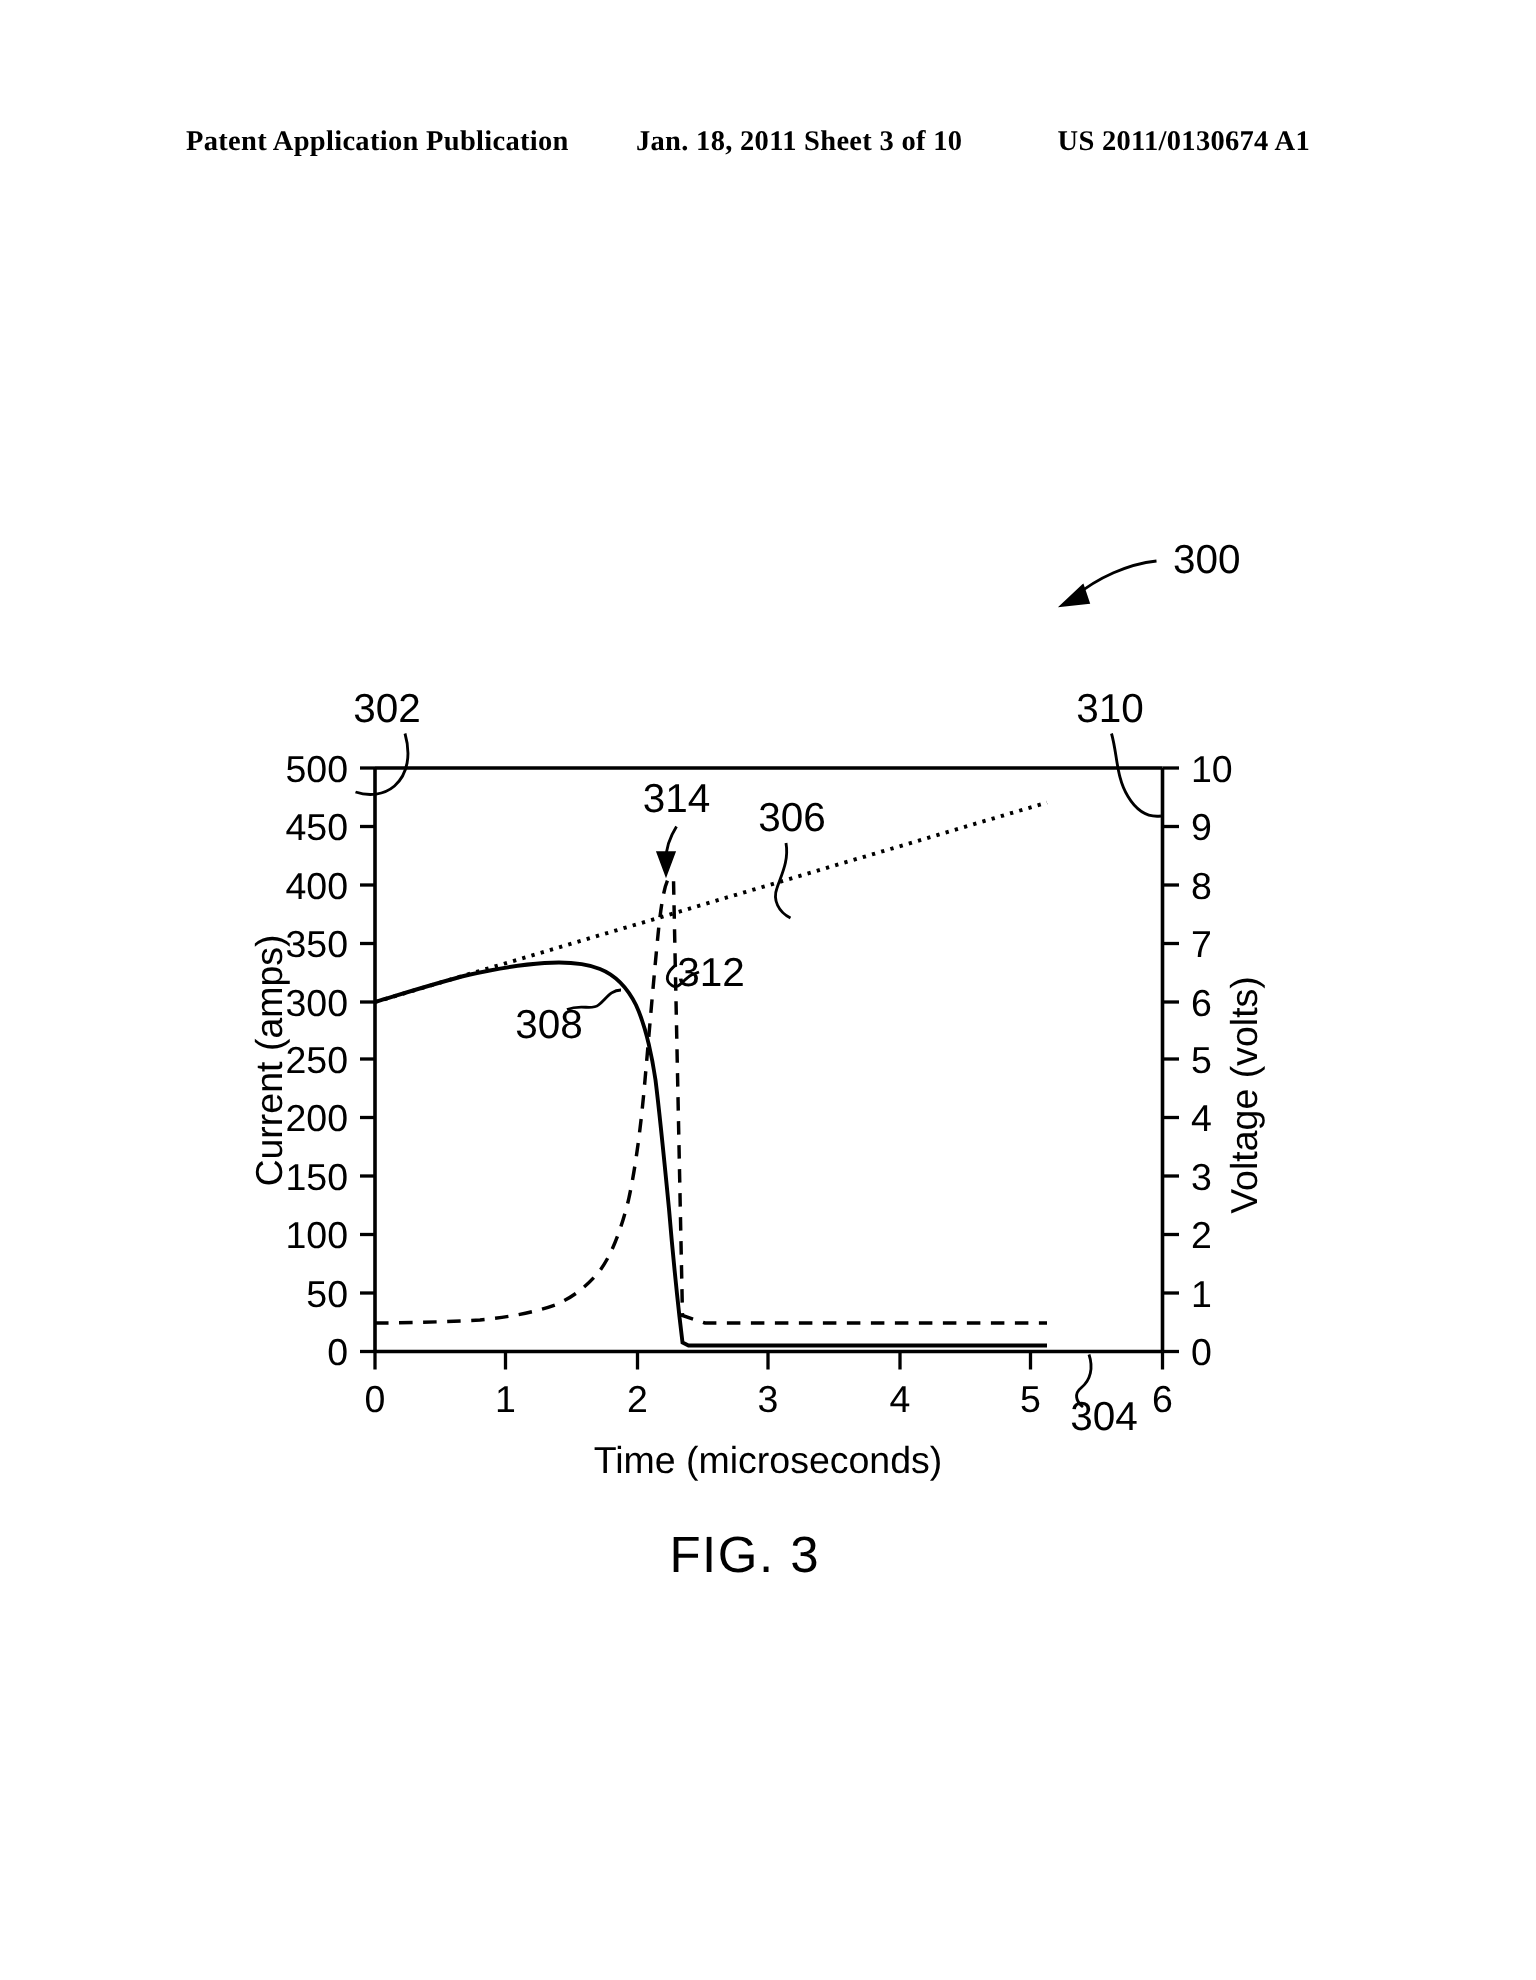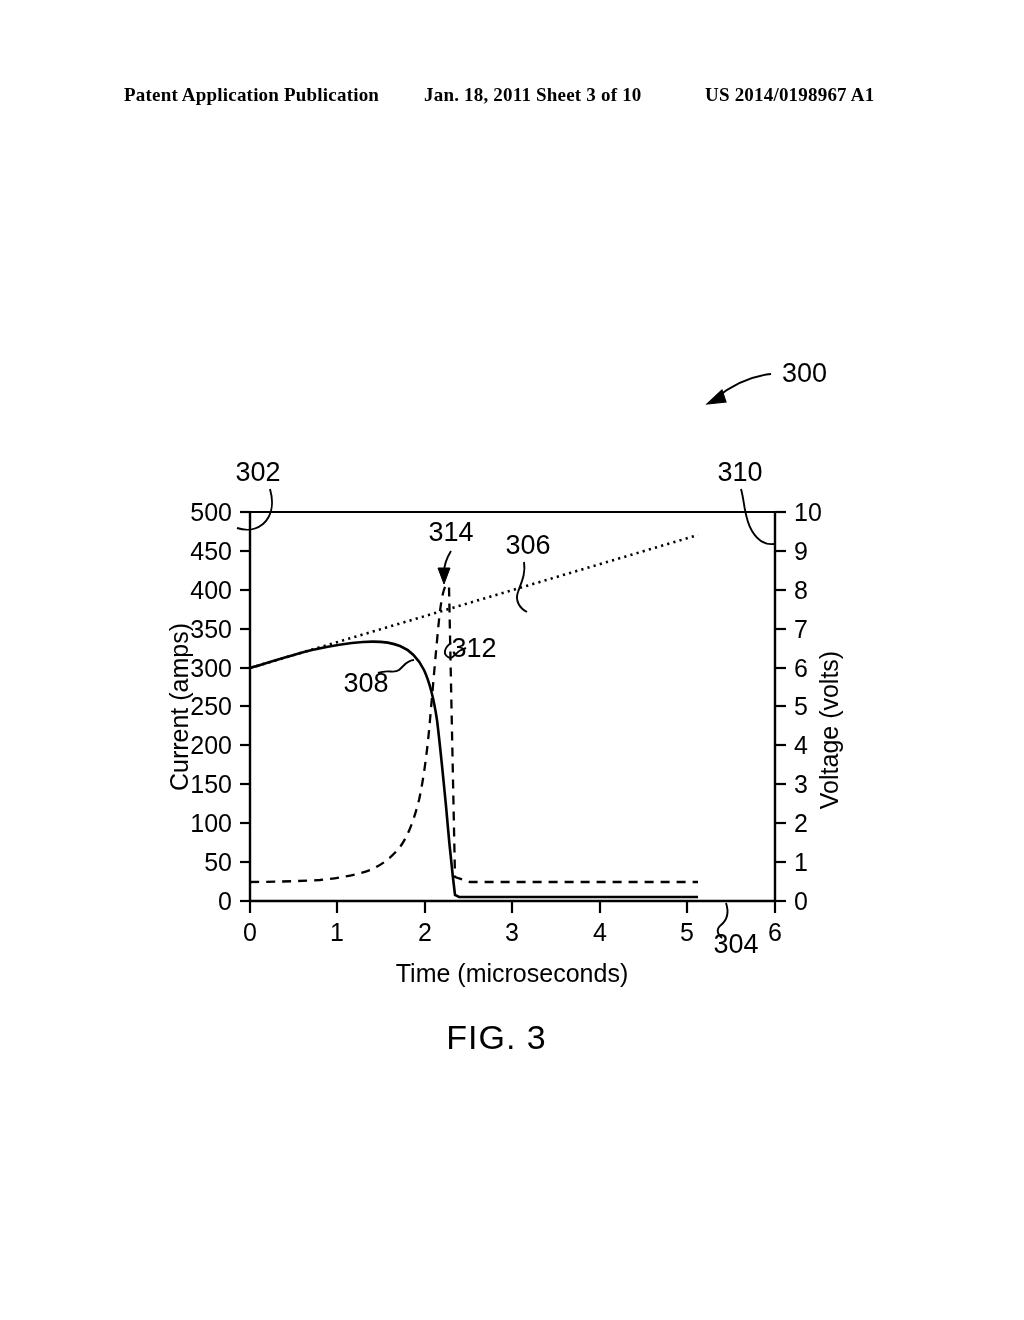--- a/index.html
+++ b/index.html
@@ -122,21 +122,21 @@
     stroke-dasharray: 2.2 4.2;
     stroke-linecap: butt;
   }
 </style>
 </head>
 <body>
 
 <div id="page-header">
   <span class="hdr-left">Patent Application Publication</span>
   <span class="hdr-mid">Jan. 18, 2011  Sheet 3 of 10</span>
-  <span class="hdr-right">US 2014/0198967 A1</span>
+  <span class="hdr-right">US 2011/0130674 A1</span>
 </div>
 
 <div id="figure">
   <svg width="1024" height="1320" viewBox="0 0 1024 1320" xmlns="http://www.w3.org/2000/svg">
 
     <g>
       <path class="leader" d="M 771 374 C 752 376, 732 385, 716 398"></path>
       <path d="M 722 390 L 707 404 L 726 402 Z" fill="#000" stroke="#000" stroke-width="1.2"></path>
       <text class="ref-label" x="782" y="382">300</text>
     </g>

